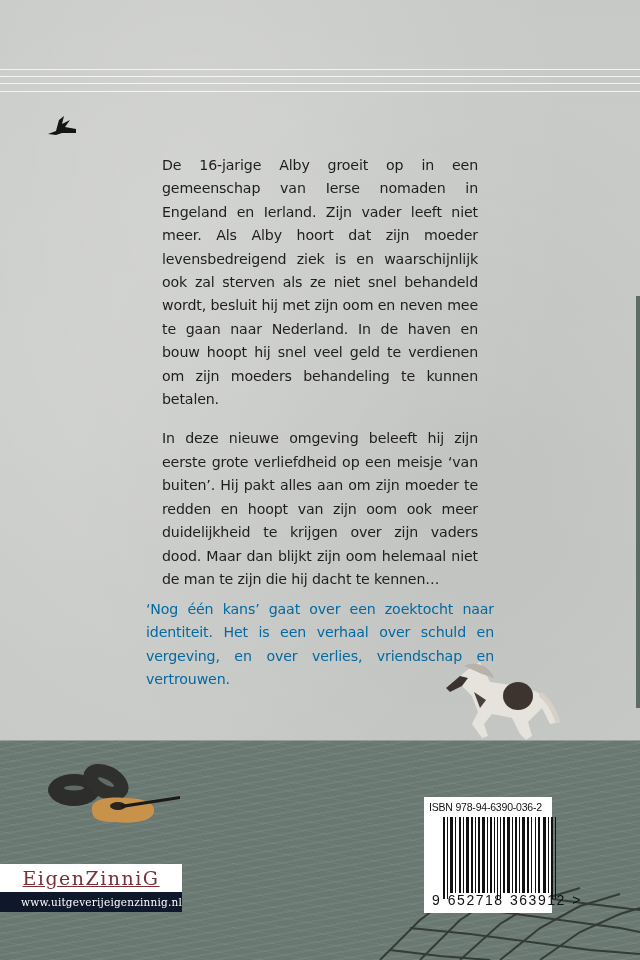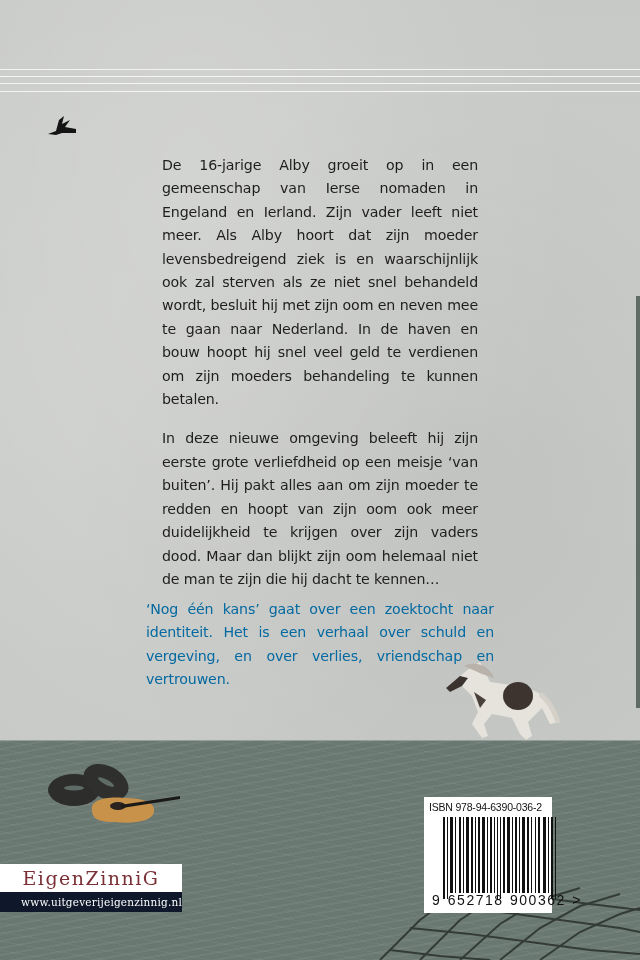--- a/index.html
+++ b/index.html
@@ -50,20 +50,21 @@
     .band-top-edge { position: absolute; left: 0; top: 740px; width: 640px; height: 2px; background: #93a09a; }
     .tyres { position: absolute; left: 44px; top: 762px; width: 140px; height: 72px; }
     .logo-box {
       position: absolute; left: 0; top: 864px; width: 182px; height: 28px;
       background: #ffffff;
       display: flex; align-items: center; justify-content: center;
     }
     .logo-text {
       font-family: "DejaVu Serif", serif; font-size: 19px; color: #7b2f36;
       letter-spacing: 1.5px;
+      text-decoration: underline;
     }
     .url-box {
       position: absolute; left: 0; top: 892px; width: 182px; height: 20px;
       background: #0f172a;
       display: flex; align-items: center; justify-content: flex-end;
     }
     .url-text {
       font-family: "DejaVu Serif", serif; font-size: 10.5px; color: #ffffff;
       letter-spacing: 0.2px;
     }
@@ -186,16 +187,16 @@
       <rect x="114" y="20" width="2" height="76"></rect>
       <rect x="119" y="20" width="3" height="76"></rect>
       <rect x="124" y="20" width="1" height="76"></rect>
       <rect x="127" y="20" width="2" height="82"></rect>
       <rect x="131" y="20" width="1" height="82"></rect>
     </g>
   </svg>
   <div class="barcode-digits">
     <span>9</span>
     <span>652718</span>
-    <span>900362</span>
+    <span>363912</span>
     <span>&gt;</span>
   </div>
 </div>
 
 </body></html>

